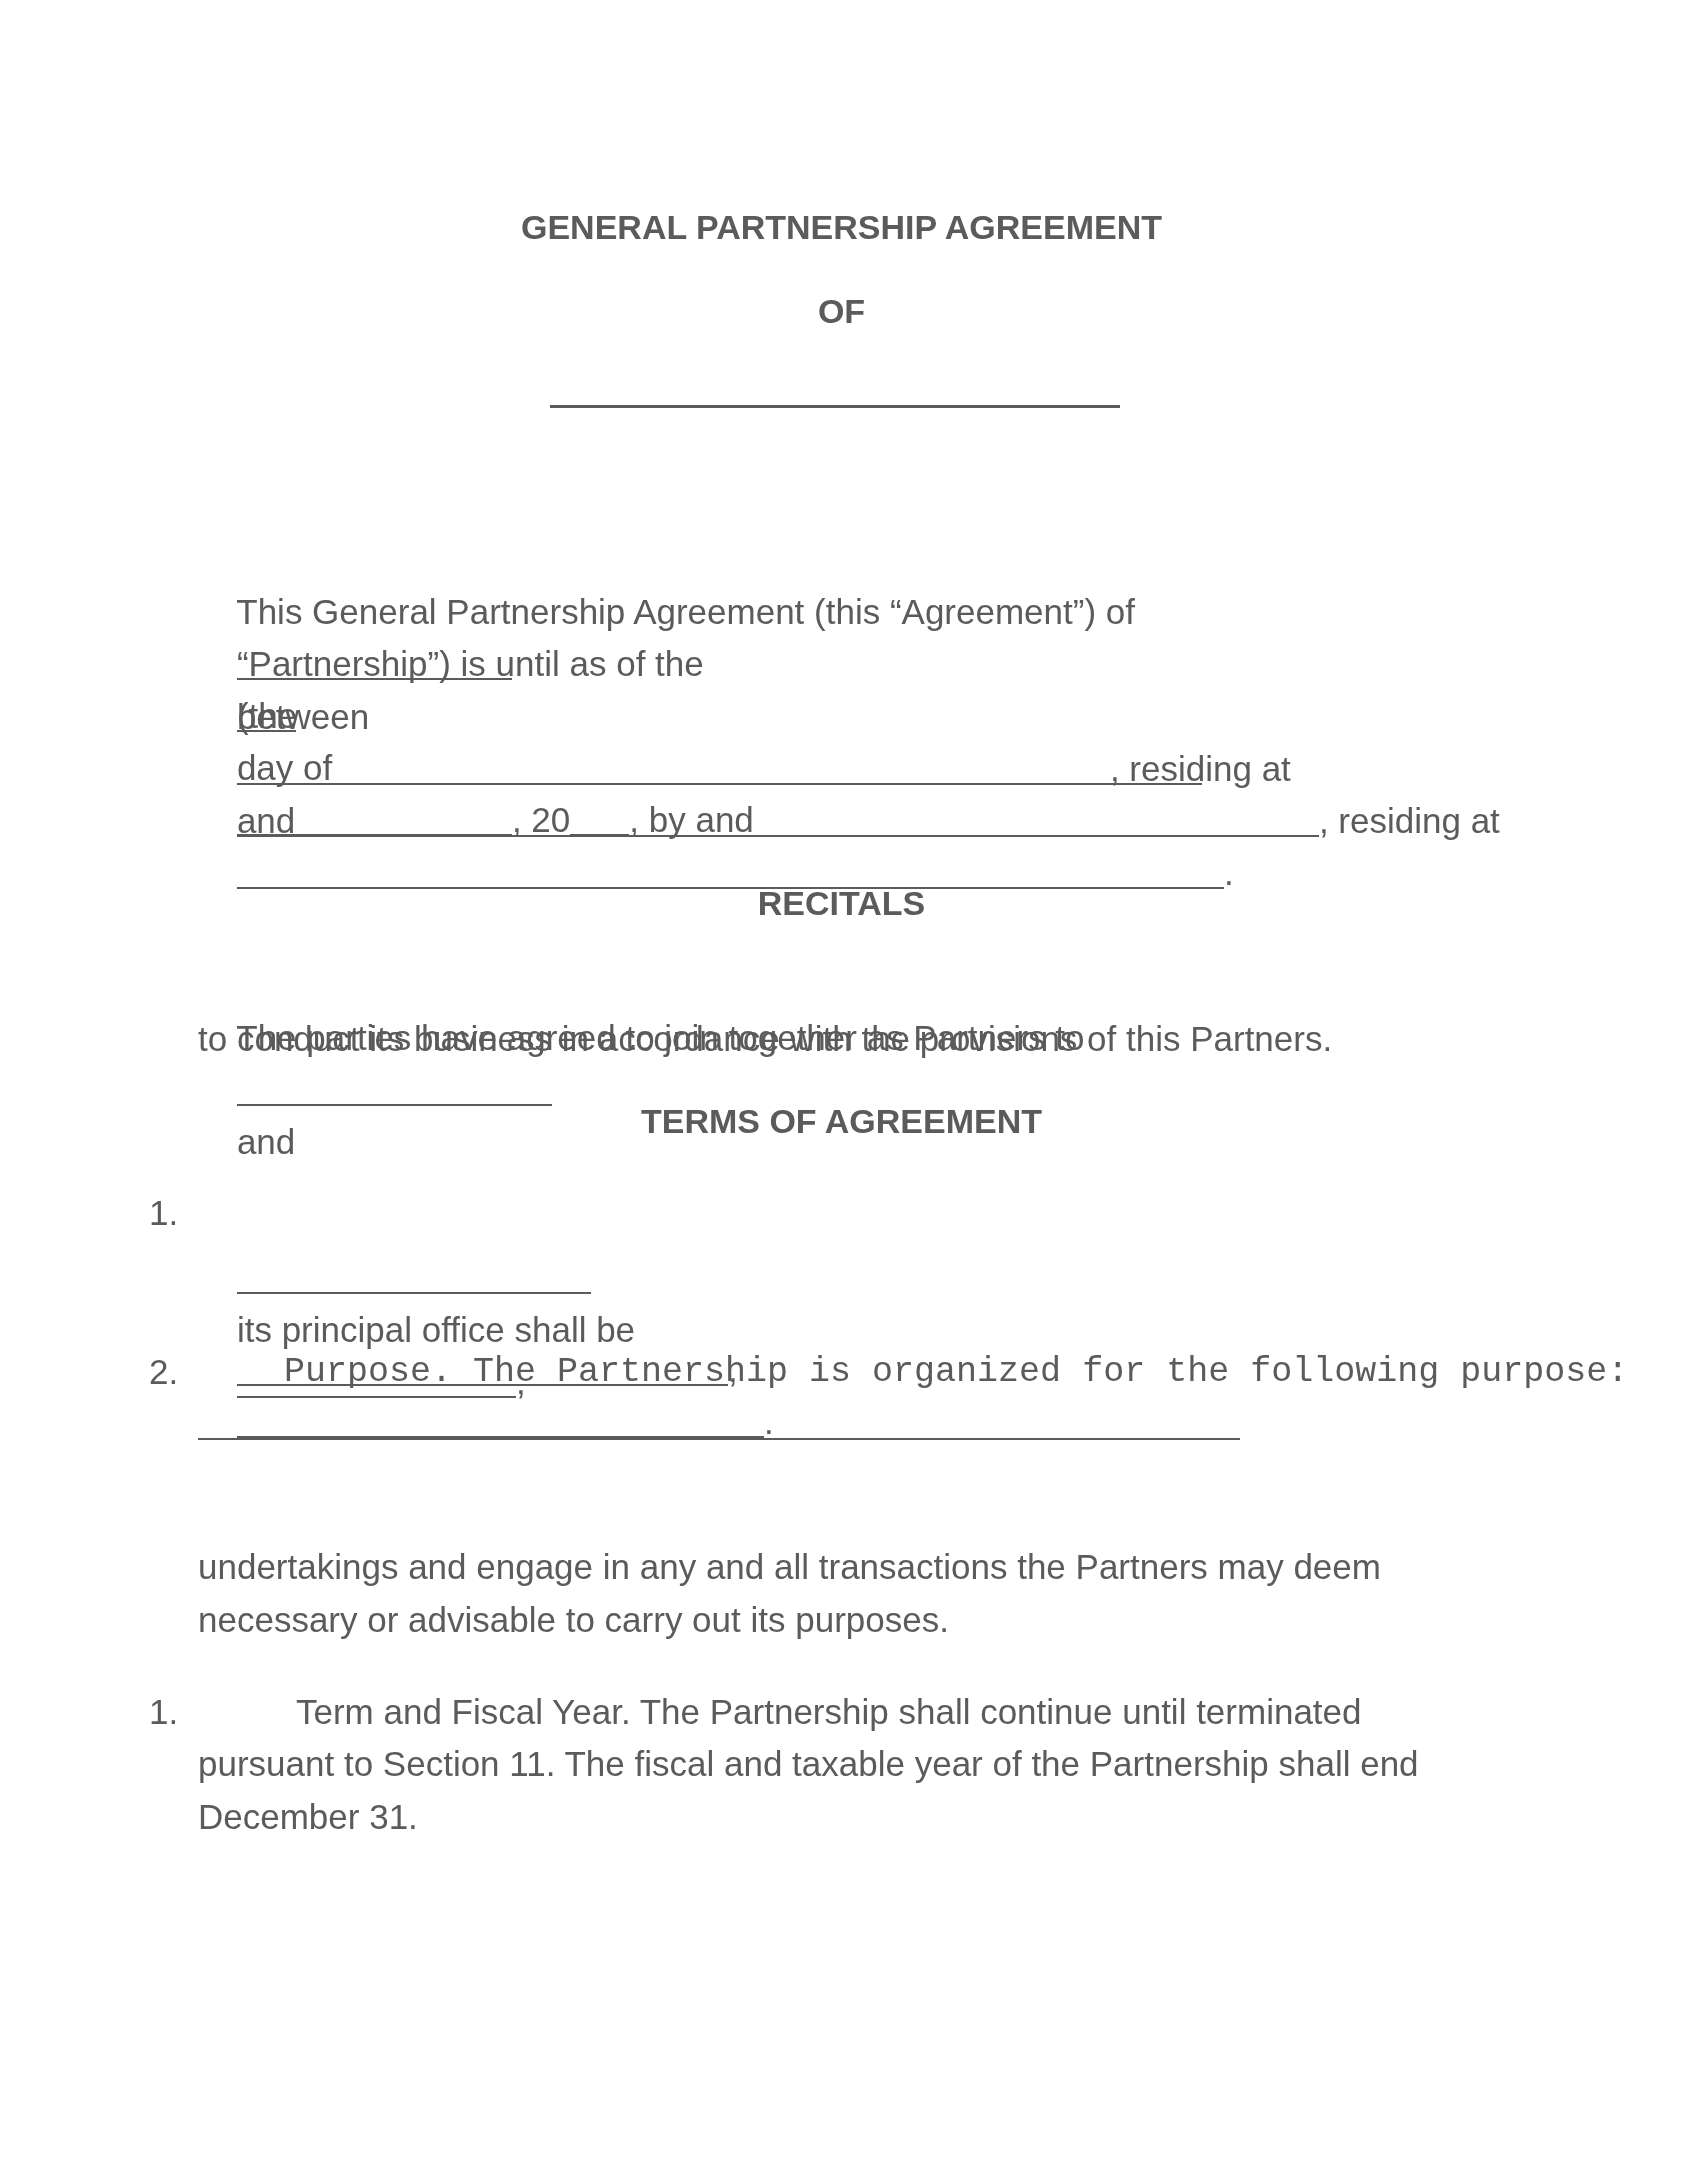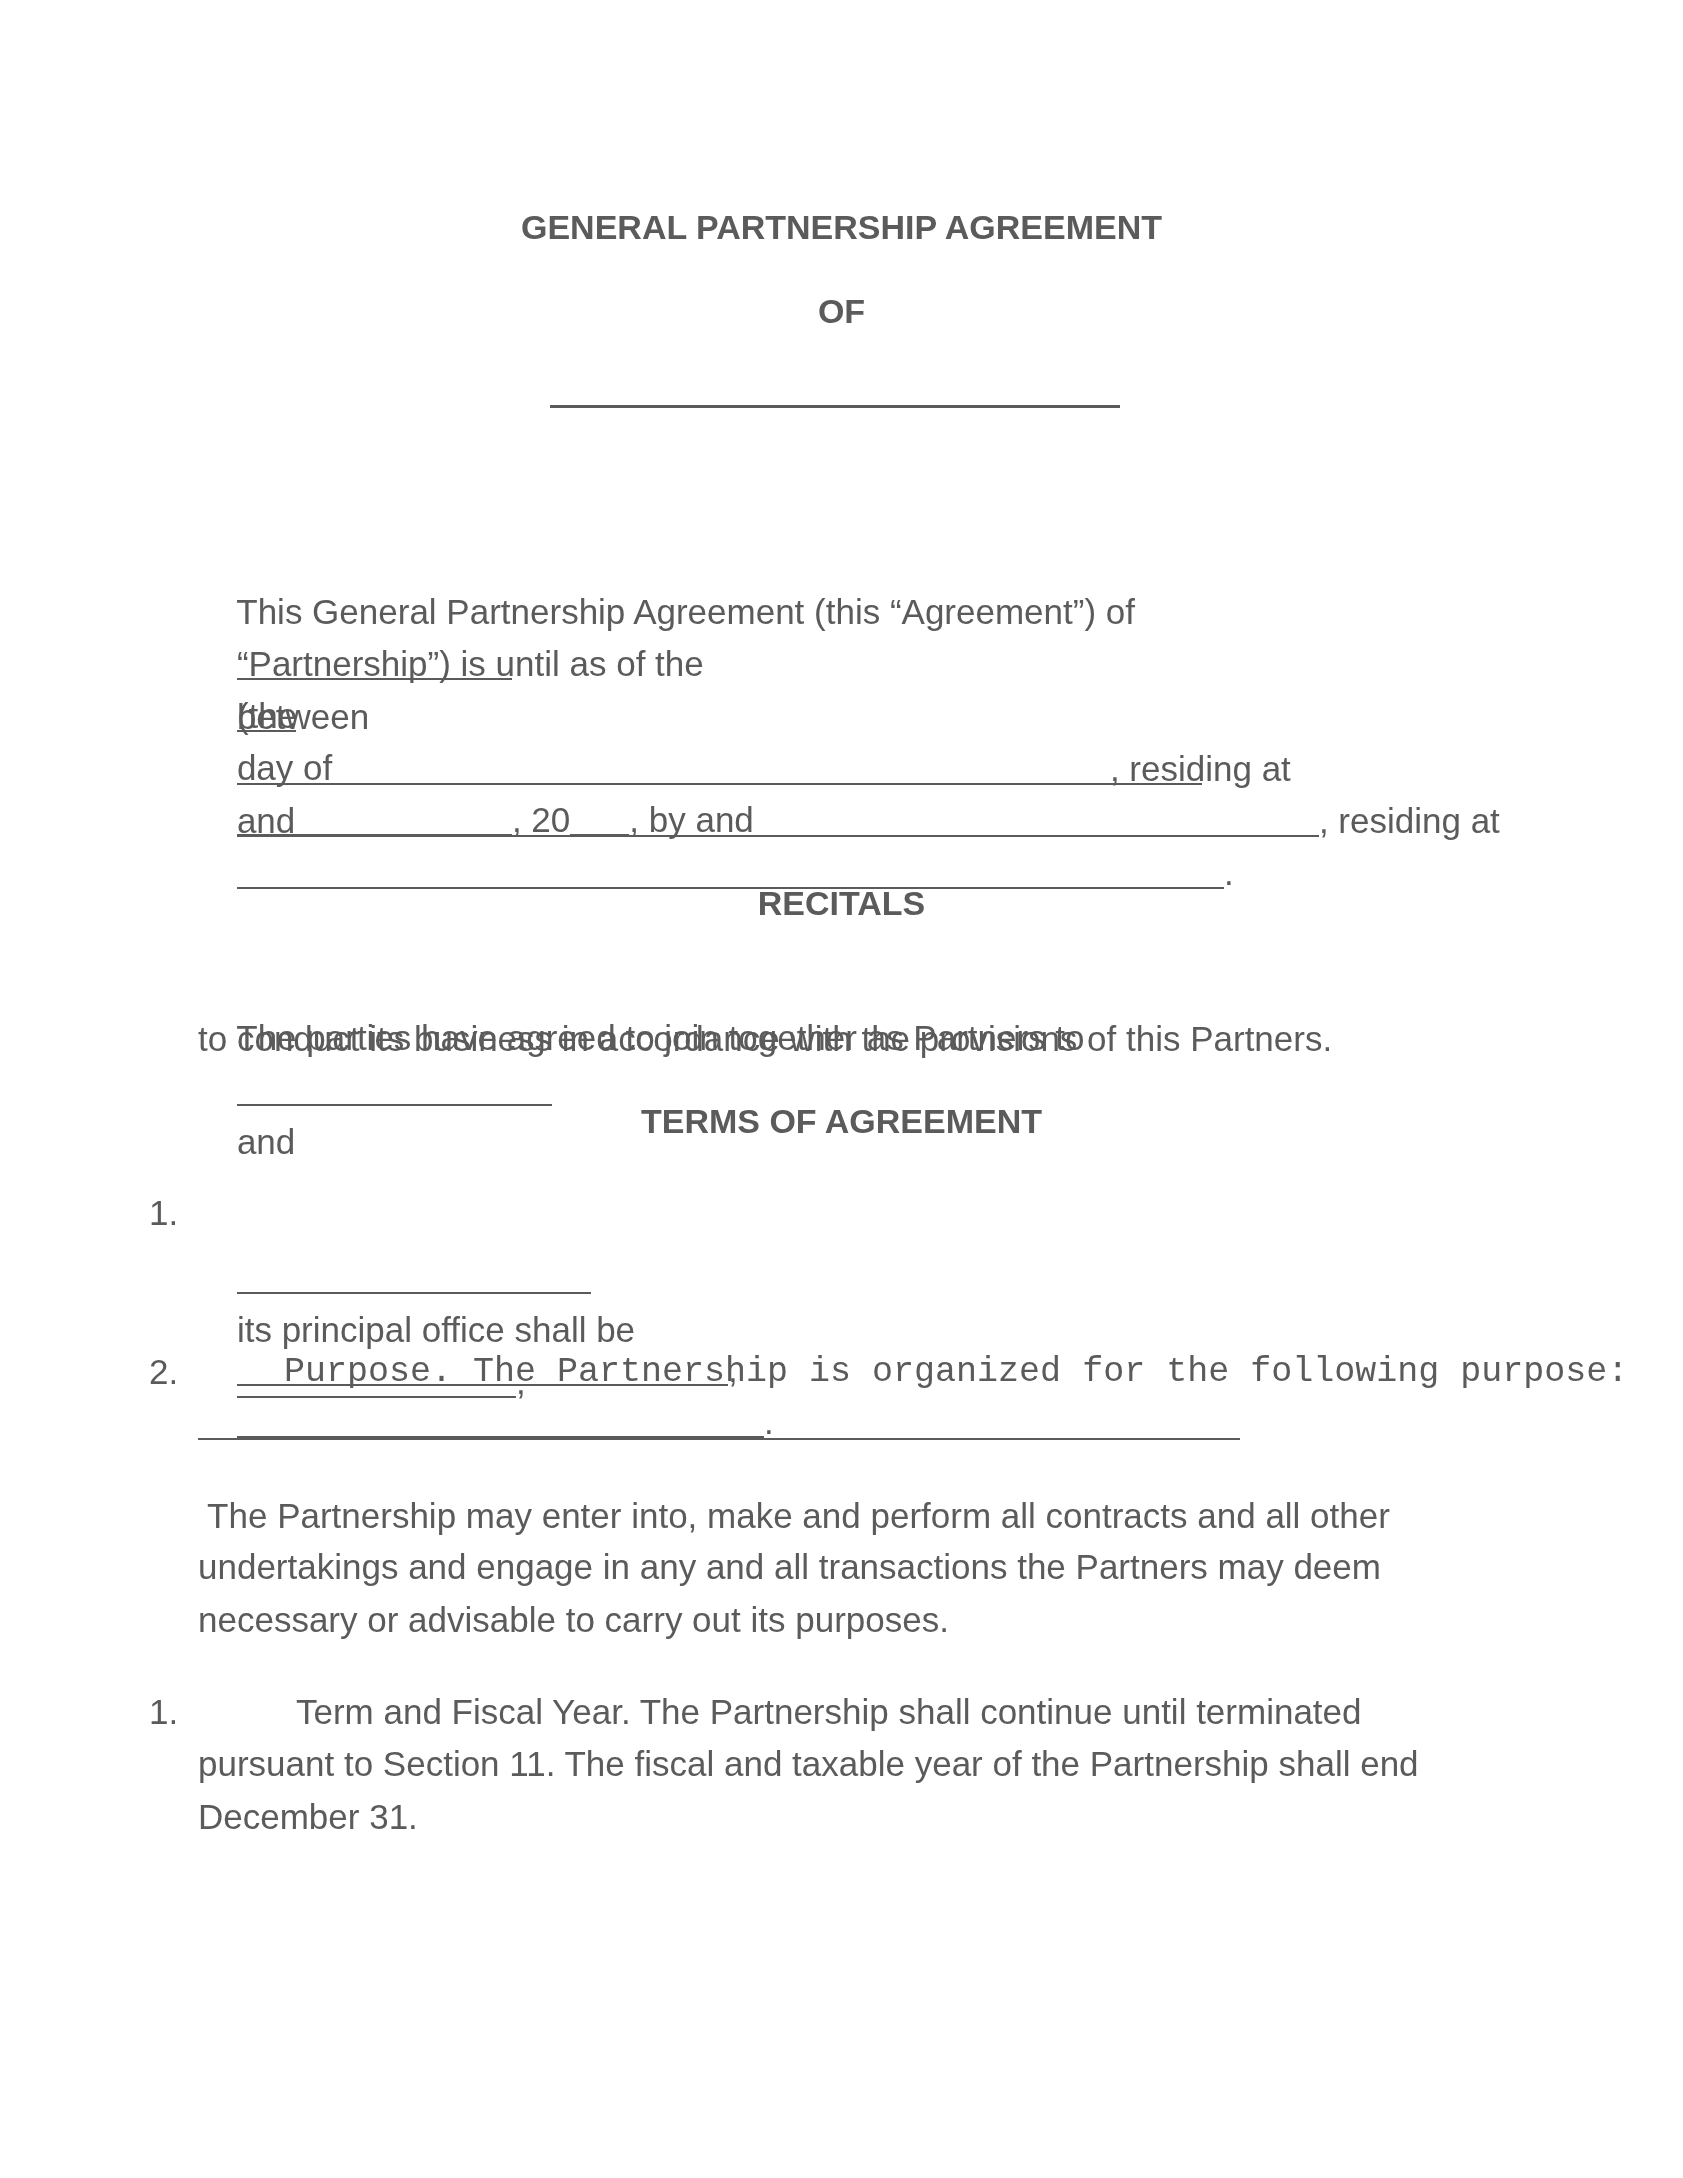--- a/index.html
+++ b/index.html
@@ -66,21 +66,20 @@
   </div>
   <div class="line" style="left:198px; top:1292px;">
     <span class="blank" style="width:491px;"></span><span>,</span>
     <span class="blank" style="width:527px;"></span><span>.</span>
   </div>
 
   <div class="line num" style="top:1346px;">2.</div>
   <div class="line" style="left:284px; top:1346px;font-family:Liberation Mono, monospace;">Purpose. The Partnership is organized for the following purpose:</div>
   <div class="rule" style="left:198px; width:1042px; top:1438px; border-bottom-width:2px;"></div>
 
-  <div class="line" style="left:198px; top:1490px;"> The Partnership may enter into, make and perform all contracts and all other</div>
   <div class="line" style="left:198px; top:1594px;">necessary or advisable to carry out its purposes.</div>
   <div class="line" style="left:198px; top:1541px;">undertakings and engage in any and all transactions the Partners may deem</div>
 
   <div class="line num" style="top:1686px;">1.</div>
   <div class="line" style="left:296px; top:1686px;">Term and Fiscal Year. The Partnership shall continue until terminated</div>
   <div class="line" style="left:198px; top:1738px;">pursuant to Section 11. The fiscal and taxable year of the Partnership shall end</div>
   <div class="line" style="left:198px; top:1791px;">December 31.</div>
 
 </div>
 

